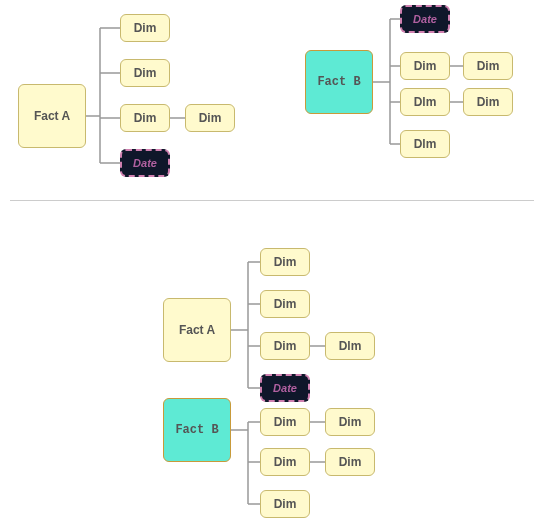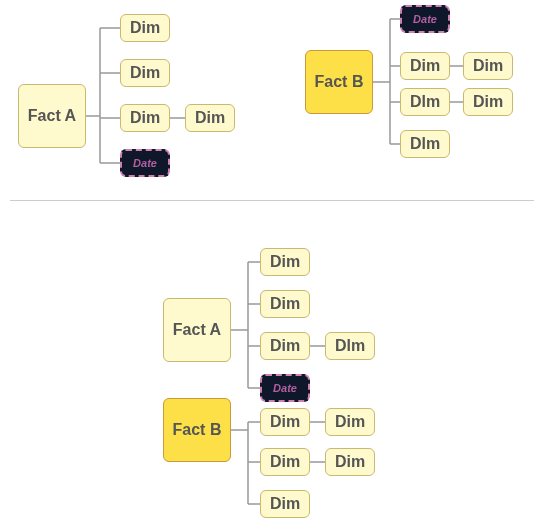--- a/index.html
+++ b/index.html
@@ -18,33 +18,34 @@
       height: 530px;
     }
 
     .fact-box {
       position: absolute;
       border-radius: 6px;
       display: flex;
       align-items: center;
       justify-content: center;
       font-weight: bold;
-      font-size: 16px;
+      font-size: 12px;
     }
 
     .fact-yellow {
       background: #fffacd;
       border: 1.5px solid #c8b96e;
       color: #555;
     }
 
     .fact-orange {
-      background: #fde047;
+      background: #5eead4;
       border: 1.5px solid #c89a3a;
       color: #555;
+      font-family: Liberation Mono, monospace;
     }
 
     .dim-yellow {
       background: #fffacd;
       border: 1.5px solid #c8b96e;
       color: #555;
     }
 
     .dim-date {
       background: #0f172a;

